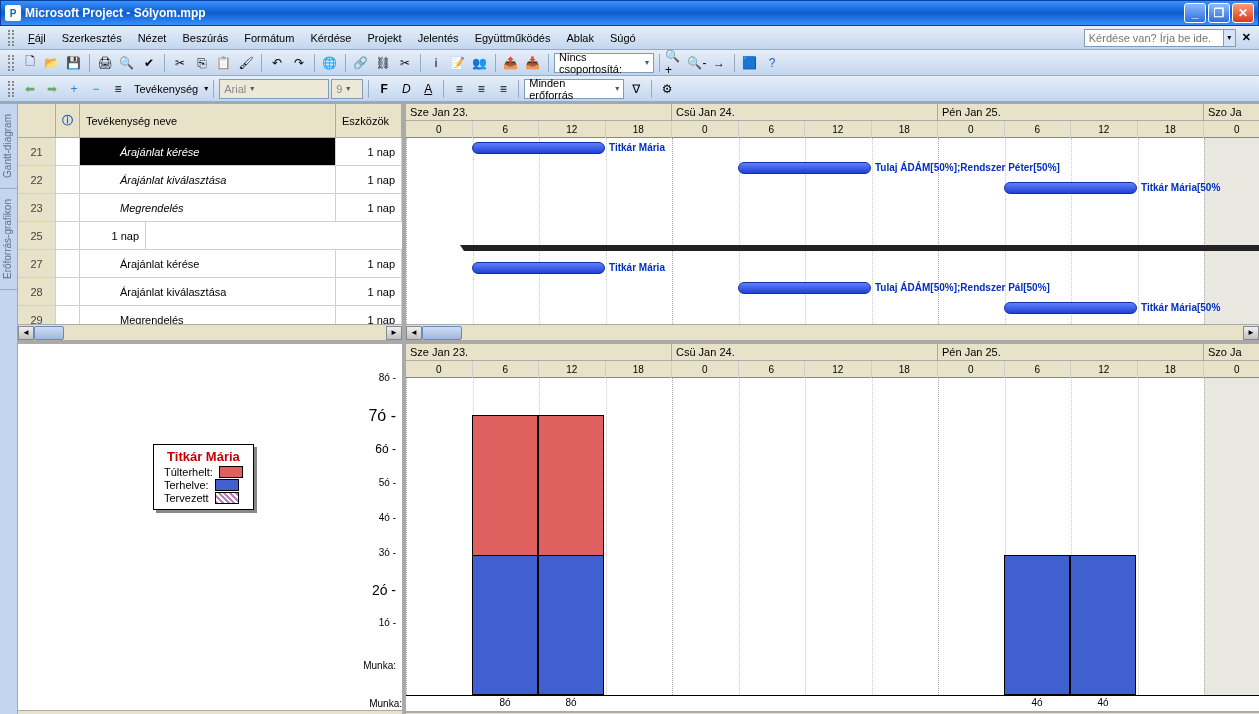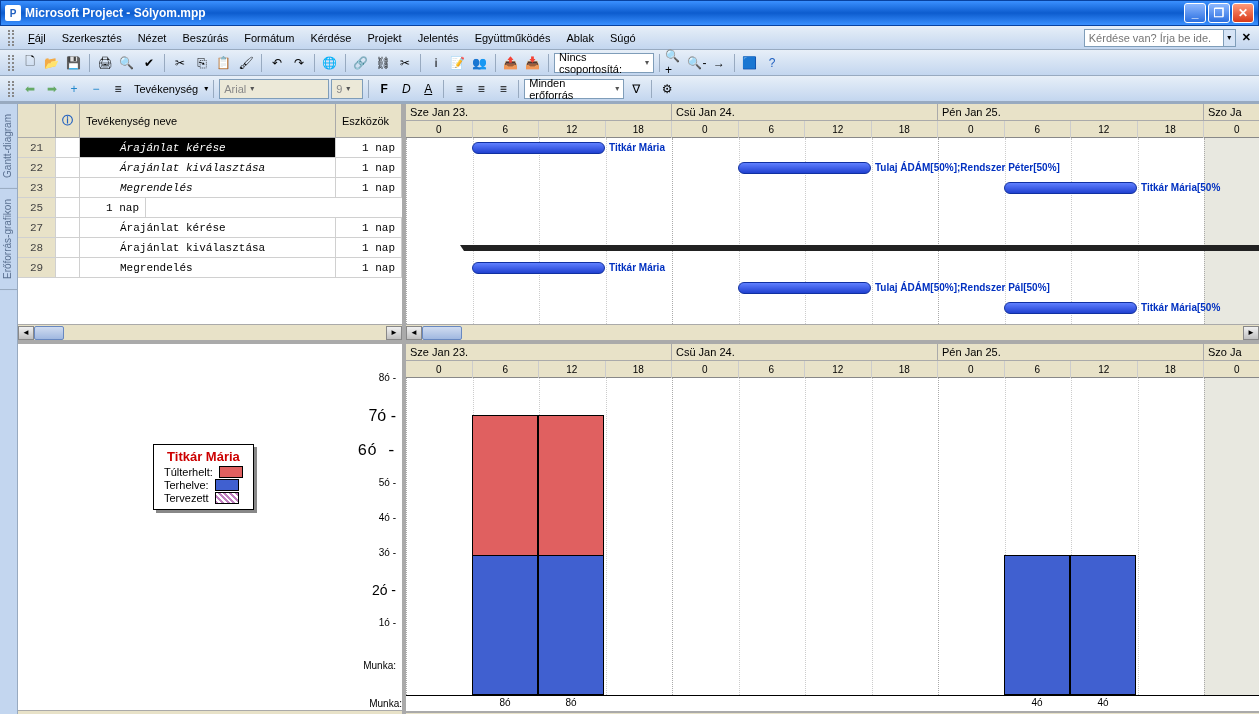--- a/index.html
+++ b/index.html
@@ -42,21 +42,21 @@
 
 .upper { height: 240px; display: flex; border-bottom: 4px solid #aaa; }
 .table-pane { width: 388px; display: flex; flex-direction: column; border-right: 4px solid #aaa; background: #fff; }
 .thead { display: flex; background: #e8e2c8; border-bottom: 1px solid #aaa; height: 34px; }
 .thead .th { border-right: 1px solid #aaa; display: flex; align-items: center; padding: 0 6px; font-size: 11px; }
 .th-row { width: 38px; }
 .th-info { width: 24px; justify-content: center; color: #2060c0; font-weight: bold; }
 .th-name { flex: 1; }
 .th-dur { width: 66px; }
 .tbody { flex: 1; overflow: hidden; }
-.trow { display: flex; height: 20px; border-bottom: 1px solid #d0d0d0; font-family: Liberation Mono, monospace; }
+.trow { display: flex; height: 28px; border-bottom: 1px solid #d0d0d0; }
 .trow .td { border-right: 1px solid #d0d0d0; display: flex; align-items: center; padding: 0 6px; font-size: 11px; }
 .trow .td-row { width: 38px; background: #e8e2c8; justify-content: center; color: #444; }
 .trow .td-info { width: 24px; }
 .trow .td-name { flex: 1; }
 .trow .td-dur { width: 66px; justify-content: flex-end; }
 .trow.selected .td-name { background: #000; color: #fff; }
 .bold { font-weight: bold; }
 .italic { font-style: italic; }
 .indent1 { padding-left: 24px !important; }
 .indent2 { padding-left: 40px !important; text-align: center; }
@@ -365,21 +365,21 @@
             </div>
         </div>
         <div class="lscroll-bot">
           <span class="scrbtn">◄</span>
             <span class="track"></span>
             <span class="thumb" style="width:20px"></span>
             <span class="scrbtn">►</span>
         </div>
       <div style="position: absolute; right: 6px; top: 28px; font-size: 10px;">8ó -</div>
           <div style="position: absolute; right: 6px; top: 63px; font-size: 16px;">7ó -</div>
-          <div style="position: absolute; right: 6px; top: 98px; font-size: 16px; font-family: Liberation Mono, monospace;">6ó -</div>
+          <div style="position: absolute; right: 6px; top: 98px; font-size: 12px;">6ó -</div>
           <div style="position: absolute; right: 6px; top: 133px; font-size: 10px;">5ó -</div>
           <div style="position: absolute; right: 6px; top: 168px; font-size: 10px;">4ó -</div>
           <div style="position: absolute; right: 6px; top: 203px; font-size: 10px;">3ó -</div>
           <div style="position: absolute; right: 6px; top: 238px; font-size: 14px;">2ó -</div>
           <div style="position: absolute; right: 6px; top: 273px; font-size: 10px;">1ó -</div>
           <div style="position: absolute; right: 6px; top: 316px; font-size: 10px;">Munka:</div>
         </div>
       <div class="graph-pane">
         <div class="graph-head" id="graph-head">
             <div class="gantt-day" style="left: 0px; width: 266px;">Sze Jan 23.</div>

